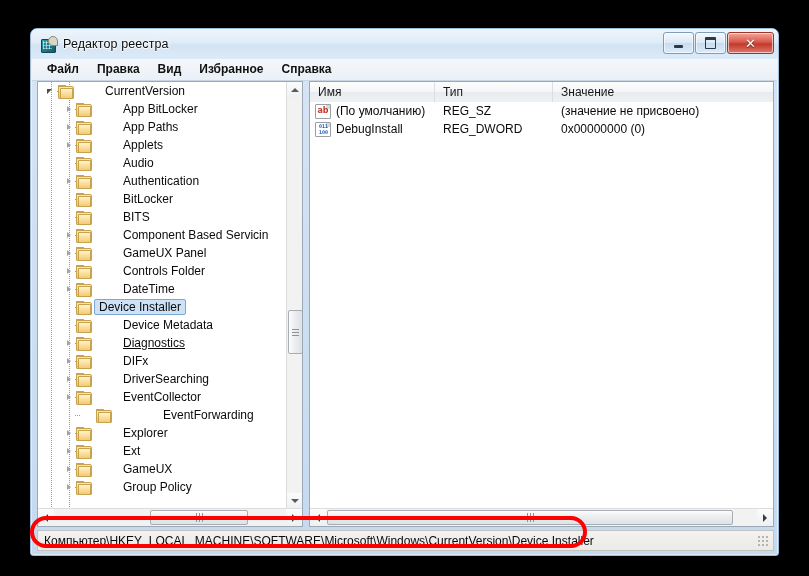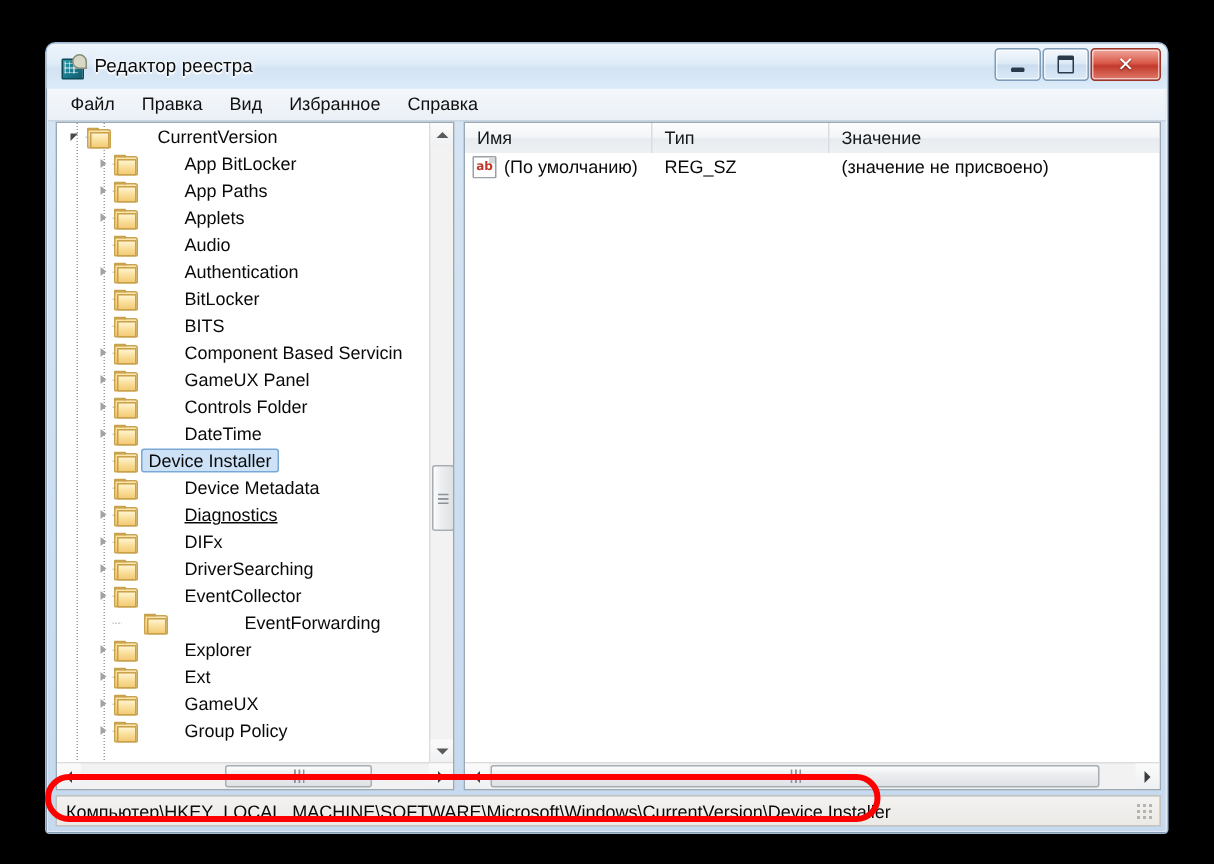--- a/index.html
+++ b/index.html
@@ -68,20 +68,21 @@
     text-shadow:0 1px 1px rgba(0,0,0,.55);font-family:"DejaVu Sans",sans-serif;
   }
 
   
   .menubar{
     height:21px;margin:0 1px;
     background:linear-gradient(180deg,#f4f7fb 0%,#eaf0f7 100%);
     display:flex;align-items:center;
     border-bottom:1px solid #c8d6e4;
     padding-left:6px;
+    font-weight:bold;
   }
   .menuitem{
     font-size:12px;color:#111;padding:2px 9px 3px 9px;white-space:nowrap;cursor:default;
   }
 
   
   .client{
     position:absolute;left:6px;top:52px;width:737px;height:446px;
     display:flex;
   }
@@ -561,20 +562,30 @@
           <div class="lv-row">
             <div class="lv-cell first" style="width:125px">
               <span class="vicon ab">
                   <span class="dogear"></span>
                 </span>
               <span>(По умолчанию)</span>
             </div>
             <div class="lv-cell" style="width:118px">REG_SZ</div>
             <div class="lv-cell" style="width:210px">(значение не присвоено)</div>
           </div>
+          <div class="lv-row">
+            <div class="lv-cell first" style="width:125px">
+              <span class="vicon bin">
+                  <span class="dogear"></span>
+                </span>
+              <span>DebugInstall</span>
+            </div>
+            <div class="lv-cell" style="width:118px">REG_DWORD</div>
+            <div class="lv-cell" style="width:210px">0x00000000 (0)</div>
+          </div>
         </div>
 
         <div class="hscroll">
           <div class="sb-arrow left">
               <div class="arr l"></div>
             </div>
           <div class="thumb-h" style="left:17px;width:404px;">
             <div class="grip-h"></div>
           </div>
           <div class="sb-arrow right">

